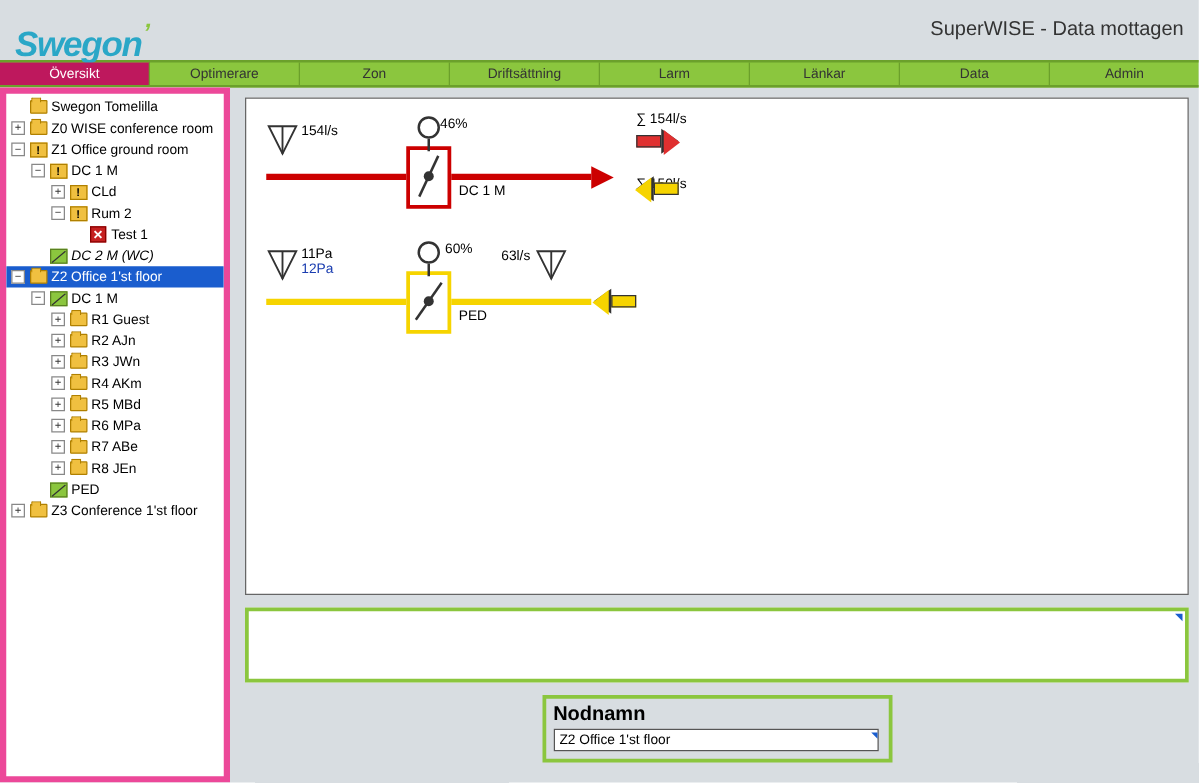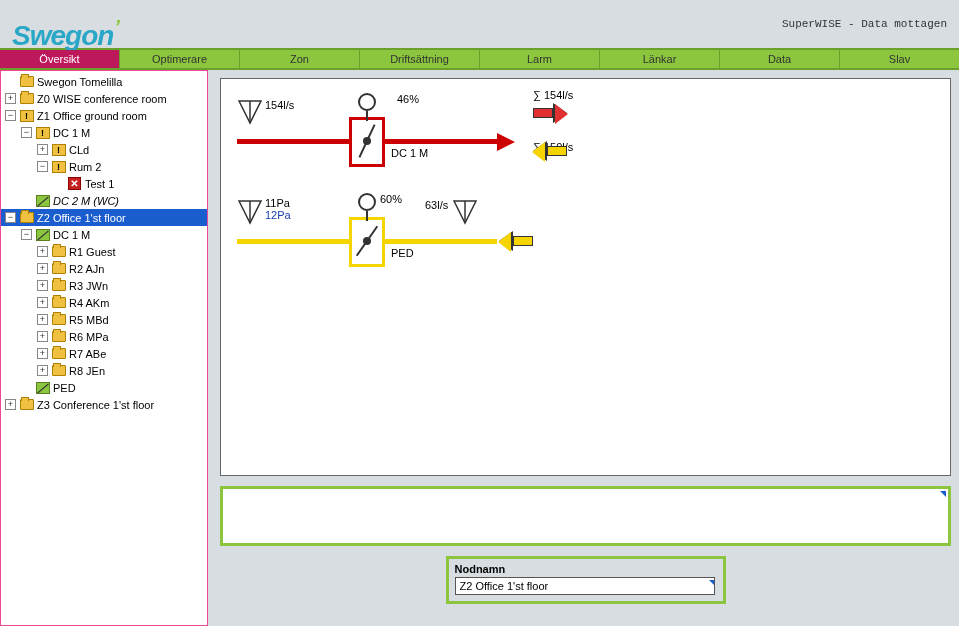--- a/index.html
+++ b/index.html
@@ -1,30 +1,30 @@
 <!DOCTYPE html>
 <html><head>
 <meta charset="utf-8">
 <style>
   * { box-sizing: border-box; margin: 0; padding: 0; }
   body { font-family: Arial, sans-serif; font-size: 11px; background: #d8dde1; width: 959px; height: 626px; overflow: hidden; }
   
   .header { height: 48px; display: flex; align-items: center; justify-content: space-between; padding: 0 12px; }
   .logo { font-size: 28px; font-weight: bold; color: #2aa7c7; font-style: italic; letter-spacing: -1px; display: flex; align-items: flex-start; margin-top: 24px; }
   .logo-apostrophe { color: #8bc63e; font-size: 20px; margin-left: 1px; margin-top: -4px; }
-  .status { font-size: 11px; color: #333; font-family: Liberation Mono, monospace; }
+  .status { font-size: 16px; color: #333; }
   
   .nav { height: 22px; background: #8bc63e; border-top: 2px solid #6ba02b; border-bottom: 2px solid #6ba02b; display: flex; }
   .nav-item { flex: 1; text-align: center; line-height: 18px; font-size: 11px; color: #333; cursor: pointer; border-right: 1px solid #6ba02b; }
   .nav-item.active { background: #be185d; color: #fff; }
   .nav-item:last-child { border-right: none; }
   
   .main { display: flex; height: calc(100% - 70px); }
   
-  .sidebar { width: 208px; background: #fff; border: 1px solid #ec4899; overflow-y: auto; font-size: 11px; position: relative; text-align: center; }
+  .sidebar { width: 184px; background: #fff; border: 5px solid #ec4899; overflow-y: auto; font-size: 11px; position: relative; text-align: center; }
   .sidebar::-webkit-scrollbar { width: 16px; }
   .sidebar::-webkit-scrollbar-track { background: #f0f0f0; }
   .sidebar::-webkit-scrollbar-thumb { background: #c0c0c0; border: 1px solid #999; }
   
   .tree { padding: 2px 0; }
   .tree-node { display: flex; align-items: center; height: 17px; padding-left: 4px; white-space: nowrap; cursor: pointer; }
   .tree-node.selected { background: #1a5dce; color: #fff; }
   .tree-toggle { width: 11px; height: 11px; border: 1px solid #888; background: #fff; display: inline-flex; align-items: center; justify-content: center; margin-right: 3px; font-size: 9px; line-height: 1; color: #333; flex-shrink: 0; }
   .tree-toggle-spacer { width: 14px; display: inline-block; flex-shrink: 0; }
   .tree-icon { width: 15px; height: 13px; margin-right: 3px; display: inline-flex; align-items: center; justify-content: center; flex-shrink: 0; }
@@ -59,21 +59,21 @@
   .arrow-head.red-r::after { content:''; position:absolute; border-top: 10px solid transparent; border-bottom: 10px solid transparent; border-left: 13px solid #e03030; left: -12px; top: -9px; }
   .arrow-head.red-r { border-left: 14px solid #333; }
   .arrow-head.yellow-l::after { content:''; position:absolute; border-top: 10px solid transparent; border-bottom: 10px solid transparent; border-right: 13px solid #f6d400; right: -12px; top: -9px; }
   .arrow-head.yellow-l { border-right: 14px solid #333; }
   .label { position: absolute; font-size: 11px; color: #000; }
   
   .info-panel { margin-top: 10px; height: 60px; border: 3px solid #8bc63e; background: #fff; position: relative; }
   .info-panel::after { content: ''; position: absolute; right: 2px; top: 2px; width: 0; height: 0; border-left: 6px solid transparent; border-top: 6px solid #1a5dce; }
   
   .nodnamn-wrap { margin-top: 10px; align-self: center; border: 3px solid #8bc63e; padding: 4px 6px 6px 6px; background: #d8dde1; width: 280px; }
-  .nodnamn-label { font-size: 11px; font-weight: bold; margin-bottom: 2px; }
+  .nodnamn-label { font-size: 16px; font-weight: bold; margin-bottom: 2px; }
   .nodnamn-input { width: 260px; height: 18px; border: 1px solid #555; background: #fff; padding: 0 4px; font-size: 11px; position: relative; }
   .nodnamn-field { position: relative; }
   .nodnamn-field::after { content: ''; position: absolute; right: 3px; top: 3px; width: 0; height: 0; border-left: 5px solid transparent; border-top: 5px solid #1a5dce; }
 </style>
 </head>
 <body>
 
 <div class="header">
   <div class="logo">
     <span>Swegon</span>
@@ -83,21 +83,21 @@
 </div>
 
 <div class="nav" id="nav">
     <div class="nav-item active">Översikt</div>
     <div class="nav-item">Optimerare</div>
     <div class="nav-item">Zon</div>
     <div class="nav-item">Driftsättning</div>
     <div class="nav-item">Larm</div>
     <div class="nav-item">Länkar</div>
     <div class="nav-item">Data</div>
-    <div class="nav-item">Slav</div>
+    <div class="nav-item">Admin</div>
   </div>
 
 <div class="main">
   <div class="sidebar">
     <div class="tree" id="tree">
         <div class="tree-node" style="padding-left: 4px;">
           <span class="tree-toggle-spacer"></span>
           <span class="tree-icon">
             <span class="icon-folder"></span>
           </span>
@@ -247,21 +247,21 @@
             <path d="M2 2 L13 24 L24 2 Z" fill="none" stroke="#333" stroke-width="1.5"></path>
             <line x1="13" y1="24" x2="13" y2="2" stroke="#333" stroke-width="1.5"></line>
           </svg>
         <span class="label" style="left:28px; top:8px">154l/s</span>
         <div class="flow-line red" style="left:0; top:48px; width:260px"></div>
         <div class="damper-box red" style="left:112px; top:26px"></div>
         <div class="damper-circle" style="left:121px; top:2px"></div>
         <div class="damper-stem" style="left:129px; top:20px; height:10px"></div>
         <div class="damper-blade" style="left:129px; top:32px; transform: rotate(25deg)"></div>
         <div class="damper-knob" style="left:126px; top:46px"></div>
-        <span class="label" style="left:160px; top:2px">46%</span>
+        <span class="label" style="left:139px; top:2px">46%</span>
         <span class="label" style="left:154px; top:56px">DC 1 M</span>
         <div class="arrow-right red" style="left:260px; top:42px"></div>
         <span class="label" style="left:296px; top:-2px">∑ 154l/s</span>
         <div style="position:absolute; left:296px; top:12px;">
           <div class="arrow-body red" style="left:0; top:5px"></div>
           <div class="arrow-head red-r" style="left:20px; top:0"></div>
         </div>
         <span class="label" style="left:296px; top:50px">∑ 150l/s</span>
         <div style="position:absolute; left:296px; top:50px;">
           <div class="arrow-body yellow" style="left:14px; top:5px"></div>

